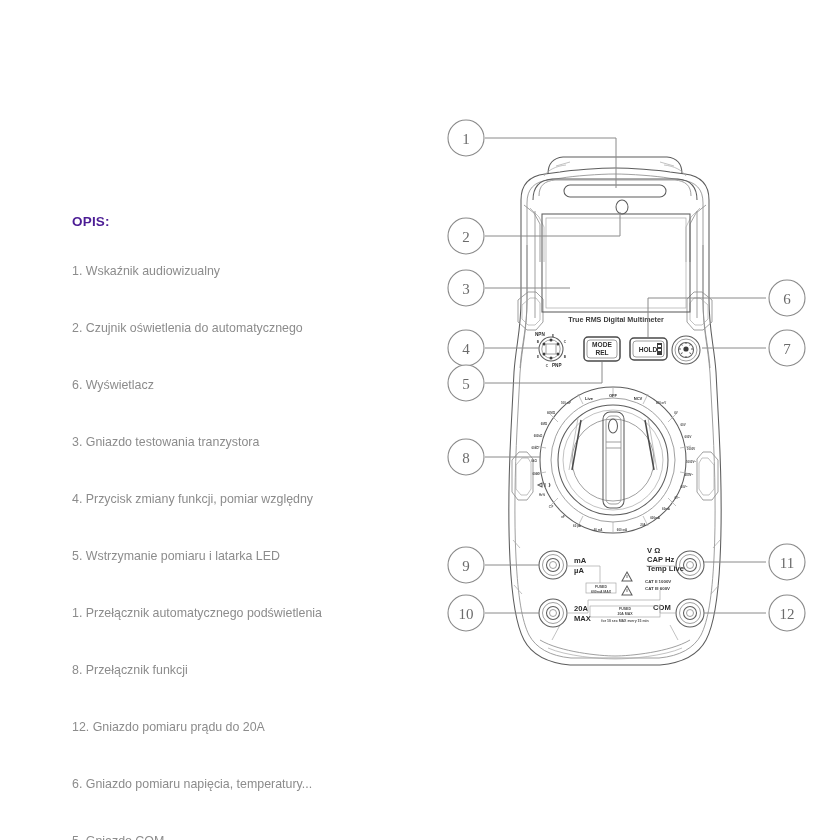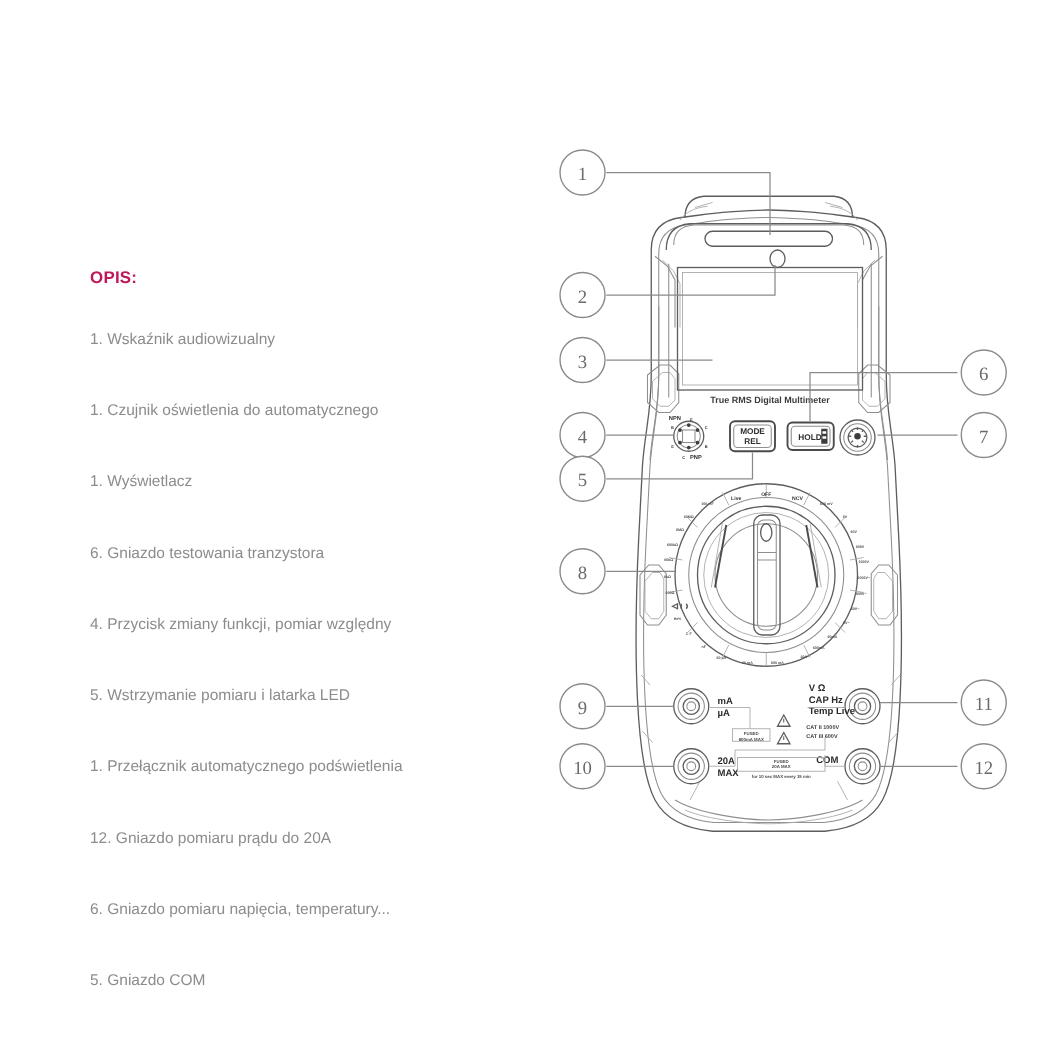--- a/index.html
+++ b/index.html
@@ -6,21 +6,21 @@
   body{
     width:840px;height:840px;background:#ffffff;
     font-family:"Liberation Sans",sans-serif;
     position:relative;overflow:hidden;
   }
   #stage{position:absolute;left:0;top:0;width:840px;height:840px;}
 
   
   .desc{position:absolute;left:72px;top:214px;width:330px;}
   .desc-title{
-    font-size:13.5px;font-weight:bold;color:#be185d;
+    font-size:13.5px;font-weight:bold;color:#4c1d95;
     letter-spacing:.2px;margin:0 0 14px 0;
   }
   .desc-item{
     font-size:12.4px;color:#8c8c8c;line-height:30px;
     white-space:nowrap;
     margin-top:27px;
   }
 
   
   svg{position:absolute;left:0;top:0;}
@@ -72,26 +72,27 @@
   }
 </style>
 </head>
 <body>
 
 <div id="stage">
 
   <div class="desc">
     <div class="desc-title">OPIS:</div>
     <div class="desc-item">1. Wskaźnik audiowizualny</div>
-    <div class="desc-item">1. Czujnik oświetlenia do automatycznego</div>
-    <div class="desc-item">1. Wyświetlacz</div>
-    <div class="desc-item">6. Gniazdo testowania tranzystora</div>
+    <div class="desc-item">2. Czujnik oświetlenia do automatycznego</div>
+    <div class="desc-item">6. Wyświetlacz</div>
+    <div class="desc-item">3. Gniazdo testowania tranzystora</div>
     <div class="desc-item">4. Przycisk zmiany funkcji, pomiar względny</div>
     <div class="desc-item">5. Wstrzymanie pomiaru i latarka LED</div>
     <div class="desc-item">1. Przełącznik automatycznego podświetlenia</div>
+    <div class="desc-item">8. Przełącznik funkcji</div>
     <div class="desc-item">12. Gniazdo pomiaru prądu do 20A</div>
     <div class="desc-item">6. Gniazdo pomiaru napięcia, temperatury...</div>
     <div class="desc-item">5. Gniazdo COM</div>
   </div>
 
   <svg width="840" height="840" viewBox="0 0 840 840">
 
     <g>
       <path class="ln" d="M521,200 C521,184 529,176 545,174 L560,172
         C572,170 600,168 615,168 C630,168 658,170 670,172 L685,174

